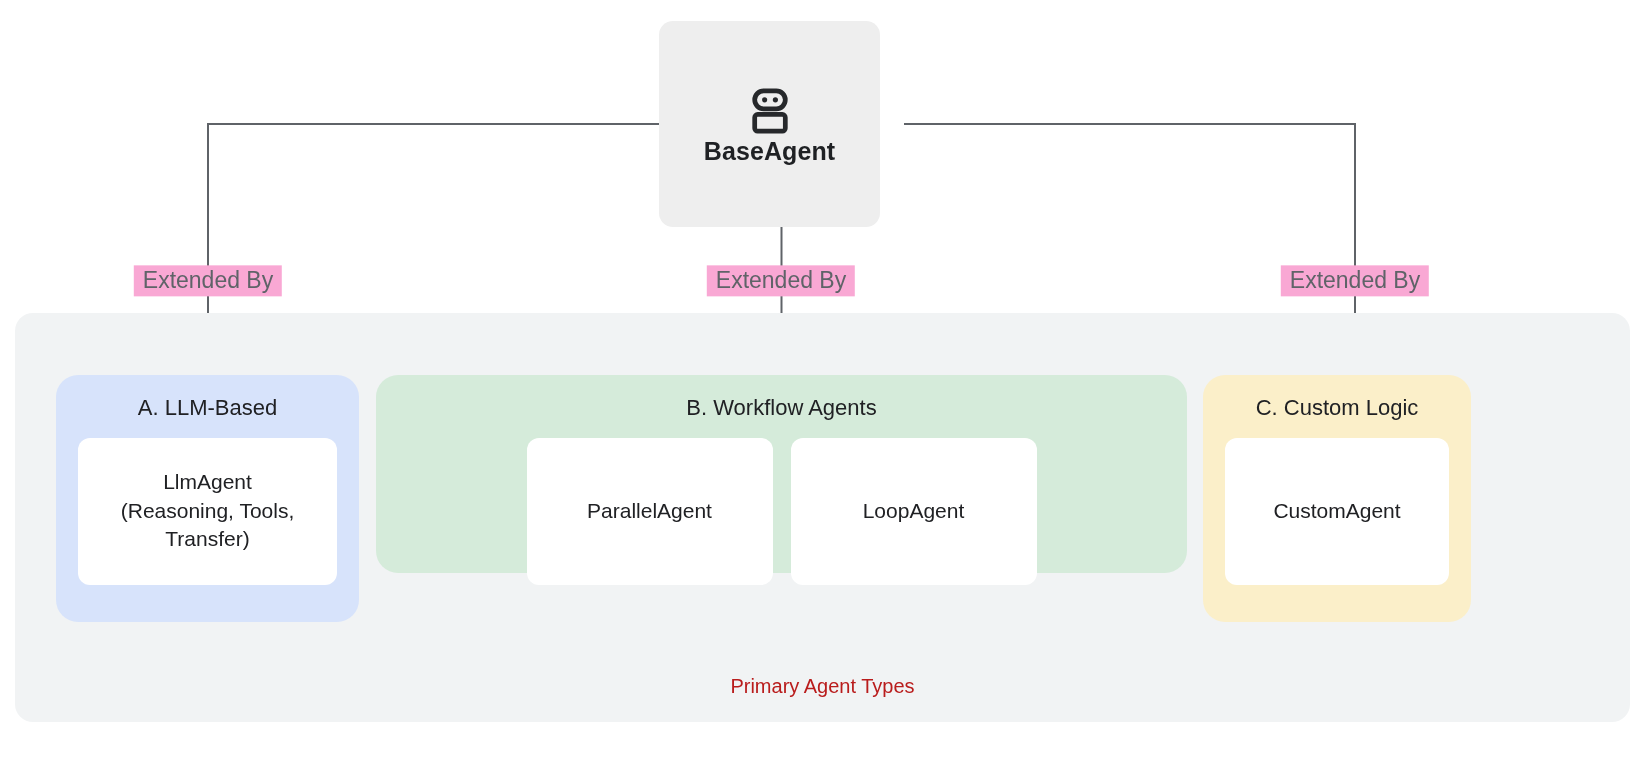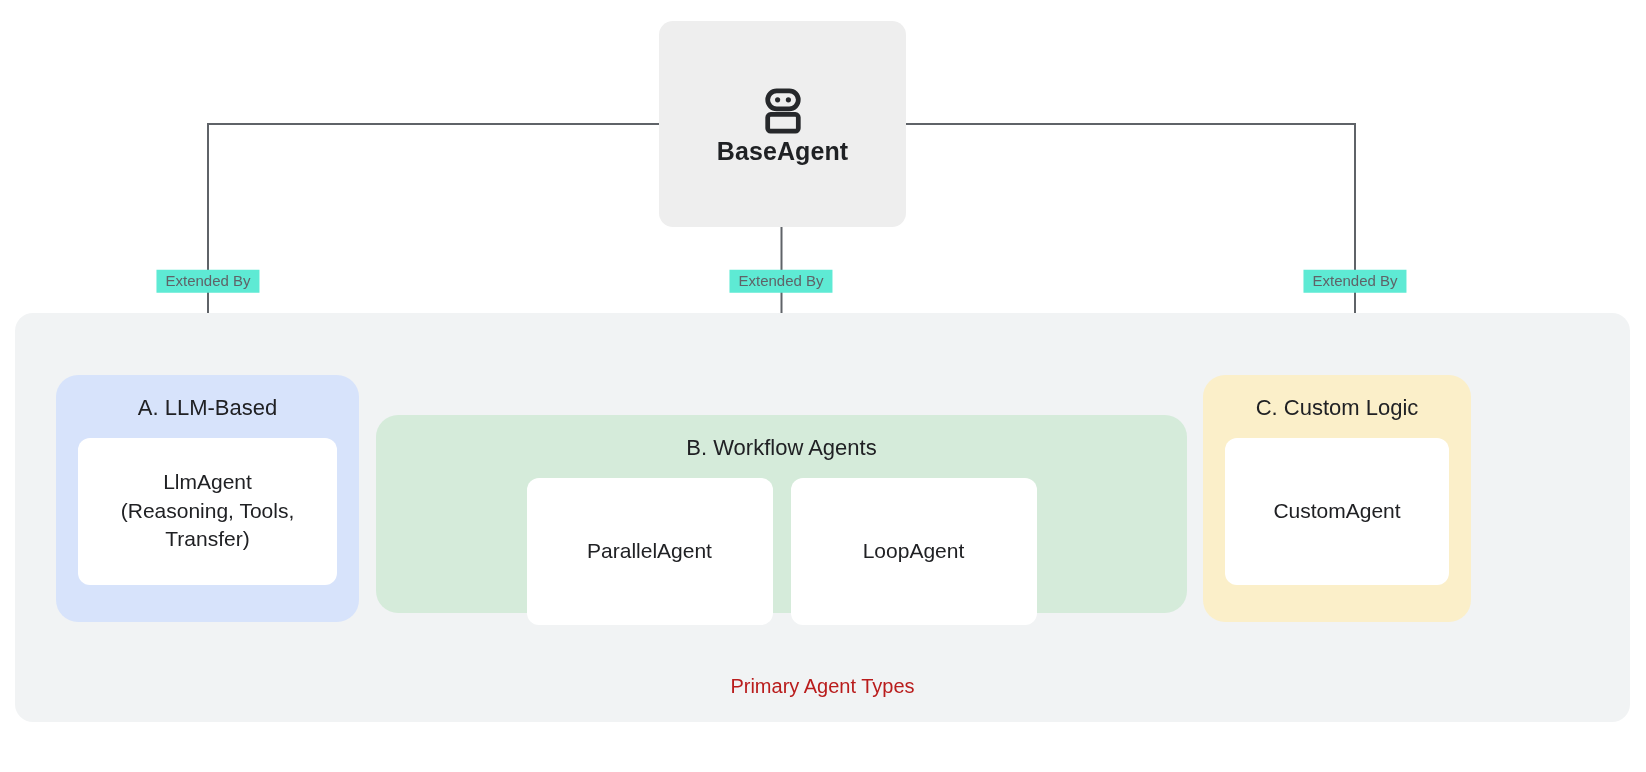--- a/index.html
+++ b/index.html
@@ -29,21 +29,21 @@
     width: 1646px;
     height: 772px;
     pointer-events: none;
   }
 
   
   .root-node {
     position: absolute;
     left: 659px;
     top: 21px;
-    width: 247px;
+    width: 221px;
     height: 206px;
     background: #eeeeee;
     border-radius: 14px;
     display: flex;
     flex-direction: column;
     align-items: center;
     justify-content: center;
   }
   .root-icon {
     display: block;
@@ -56,23 +56,23 @@
     font-weight: bold;
     color: #1f2124;
     letter-spacing: .1px;
     line-height: 1;
   }
 
   
   .edge-label {
     position: absolute;
     transform: translate(-50%, -50%);
-    font-size: 15px;
+    font-size: 23px;
     color: #5f6368;
-    background: #5eead4;
+    background: #f9a8d4;
     padding: 3px 9px;
     white-space: nowrap;
     line-height: 1.1;
   }
 
   
   .group-container {
     position: absolute;
     left: 15px;
     top: 313px;
@@ -119,21 +119,20 @@
     left: 56px;
     width: 303px;
     height: 247px;
     background: #d7e3fb;
   }
   .cat-workflow {
     left: 376px;
     width: 811px;
     height: 198px;
     background: #d5ebda;
-    margin-top: 40px;
   }
   .cat-custom {
     left: 1203px;
     width: 268px;
     height: 247px;
     background: #fbefc9;
   }
 
   
   .leaf-card {

